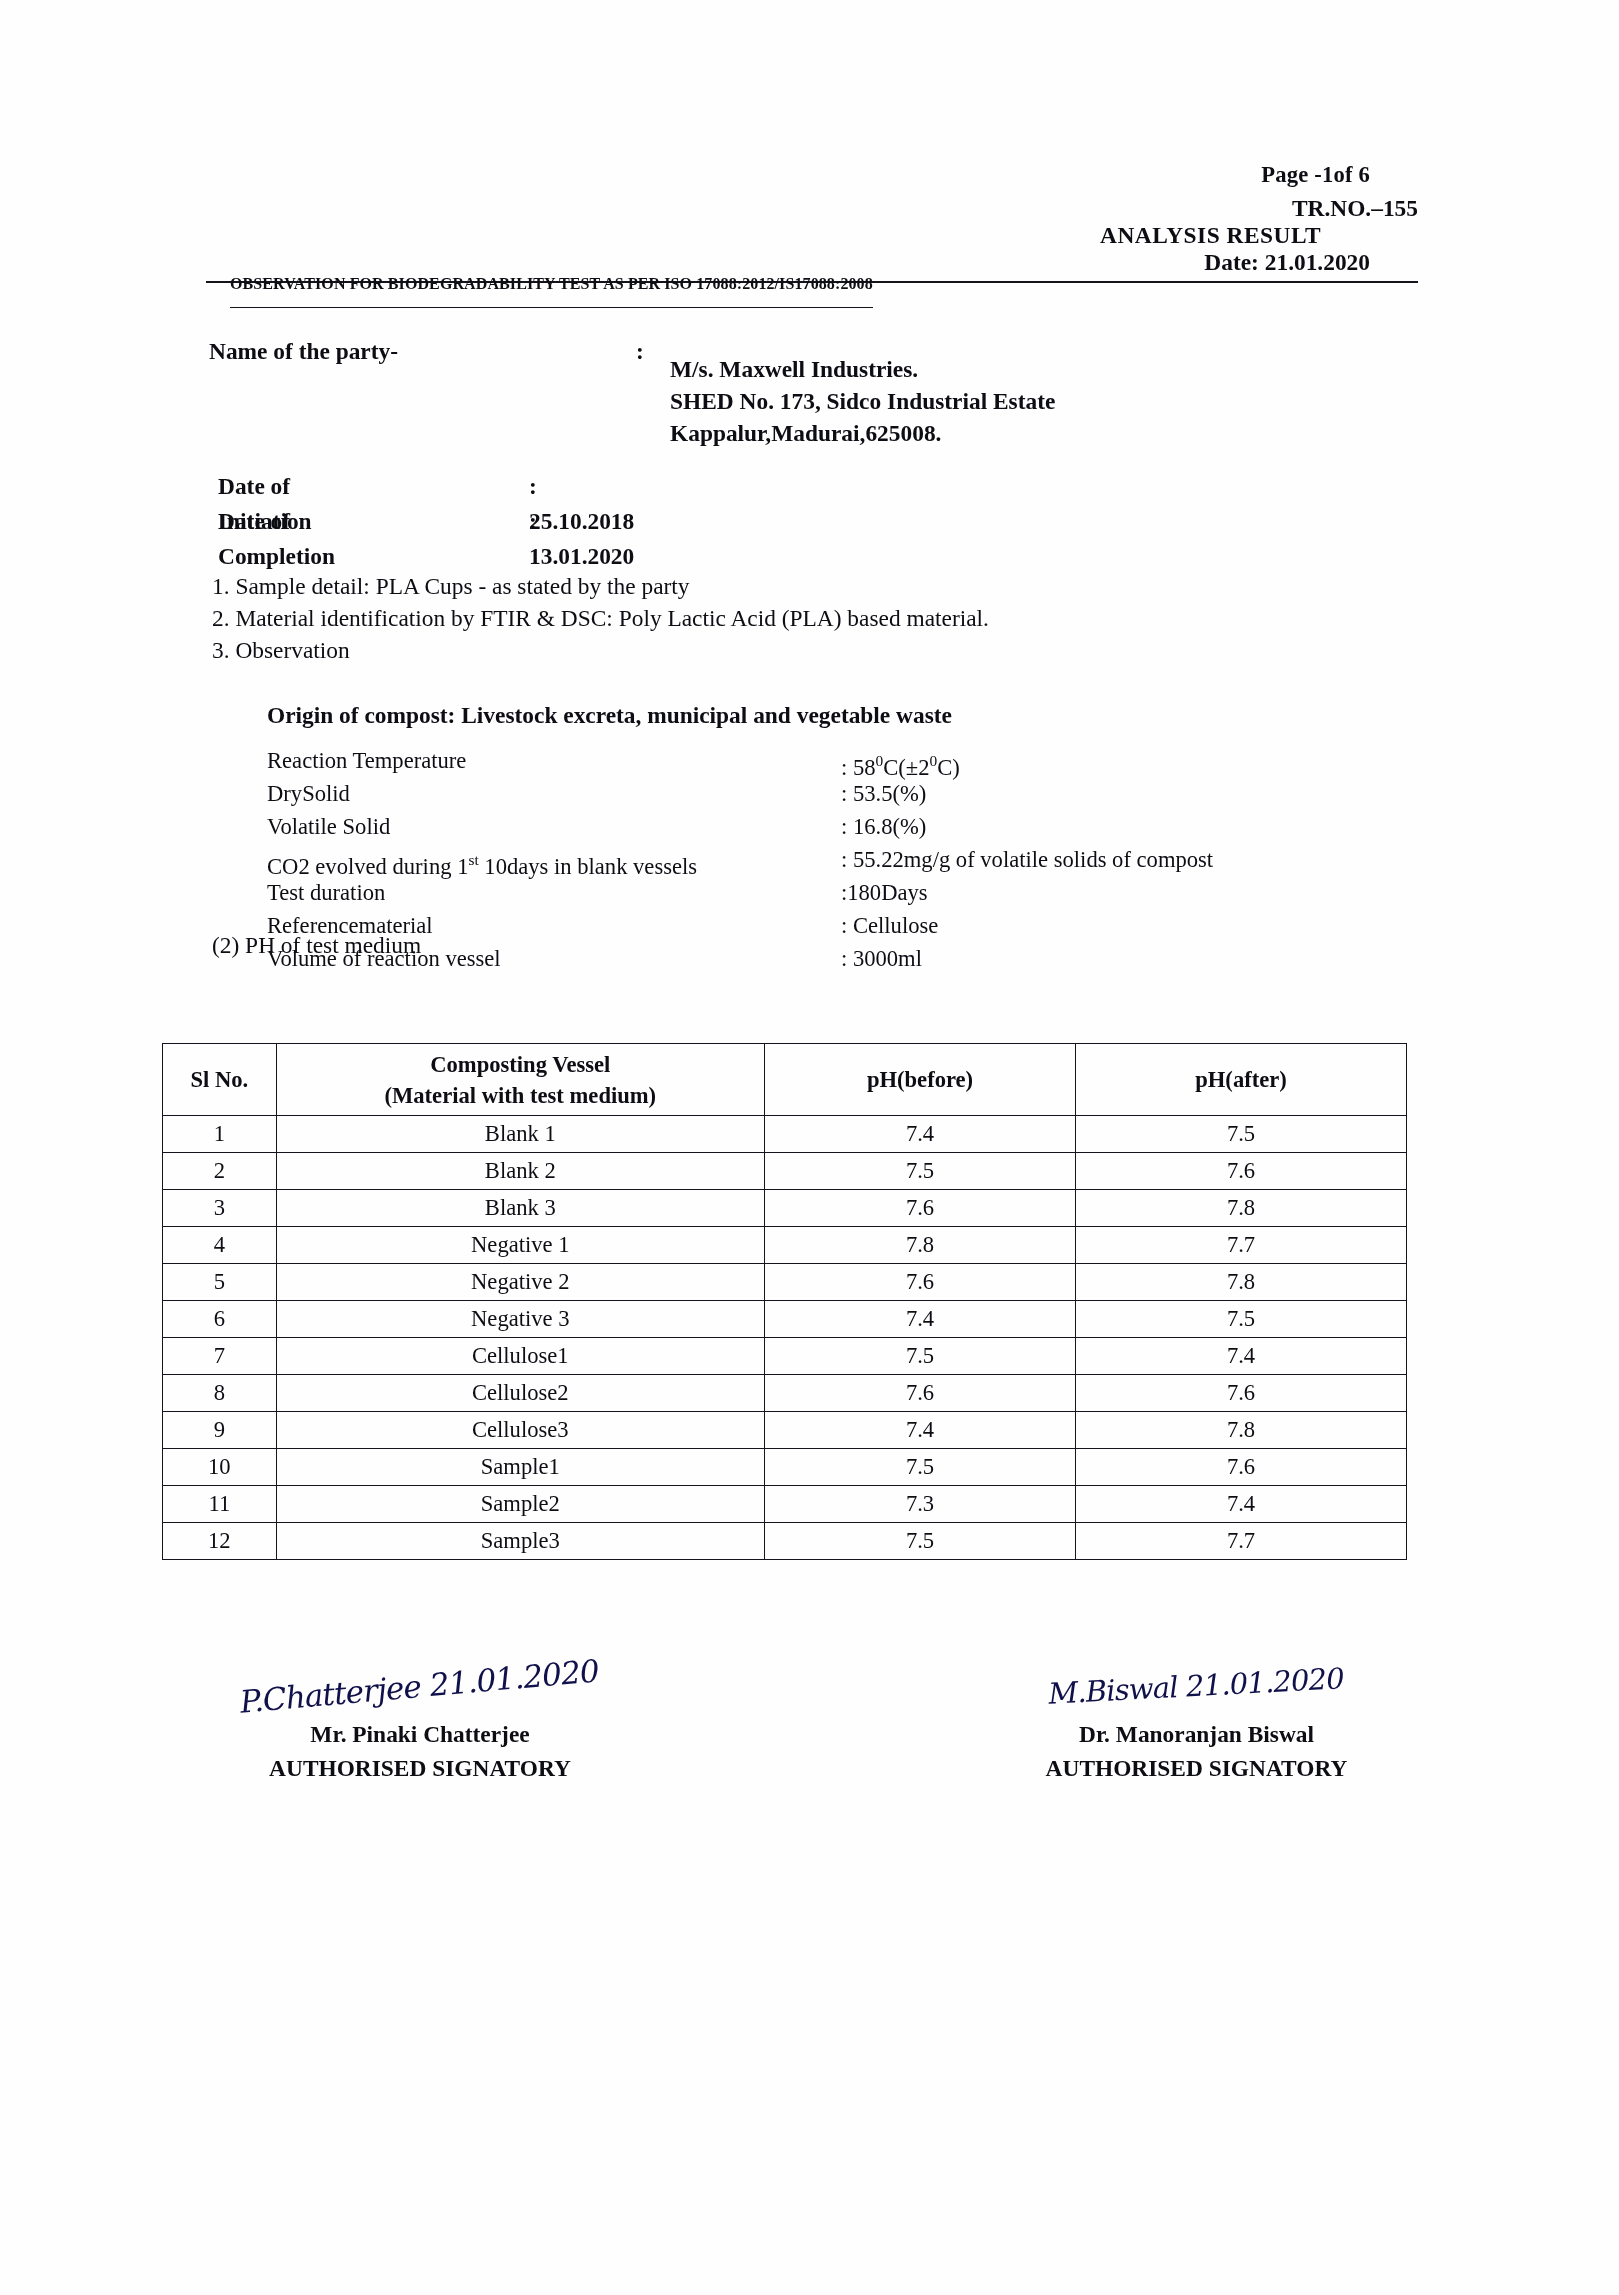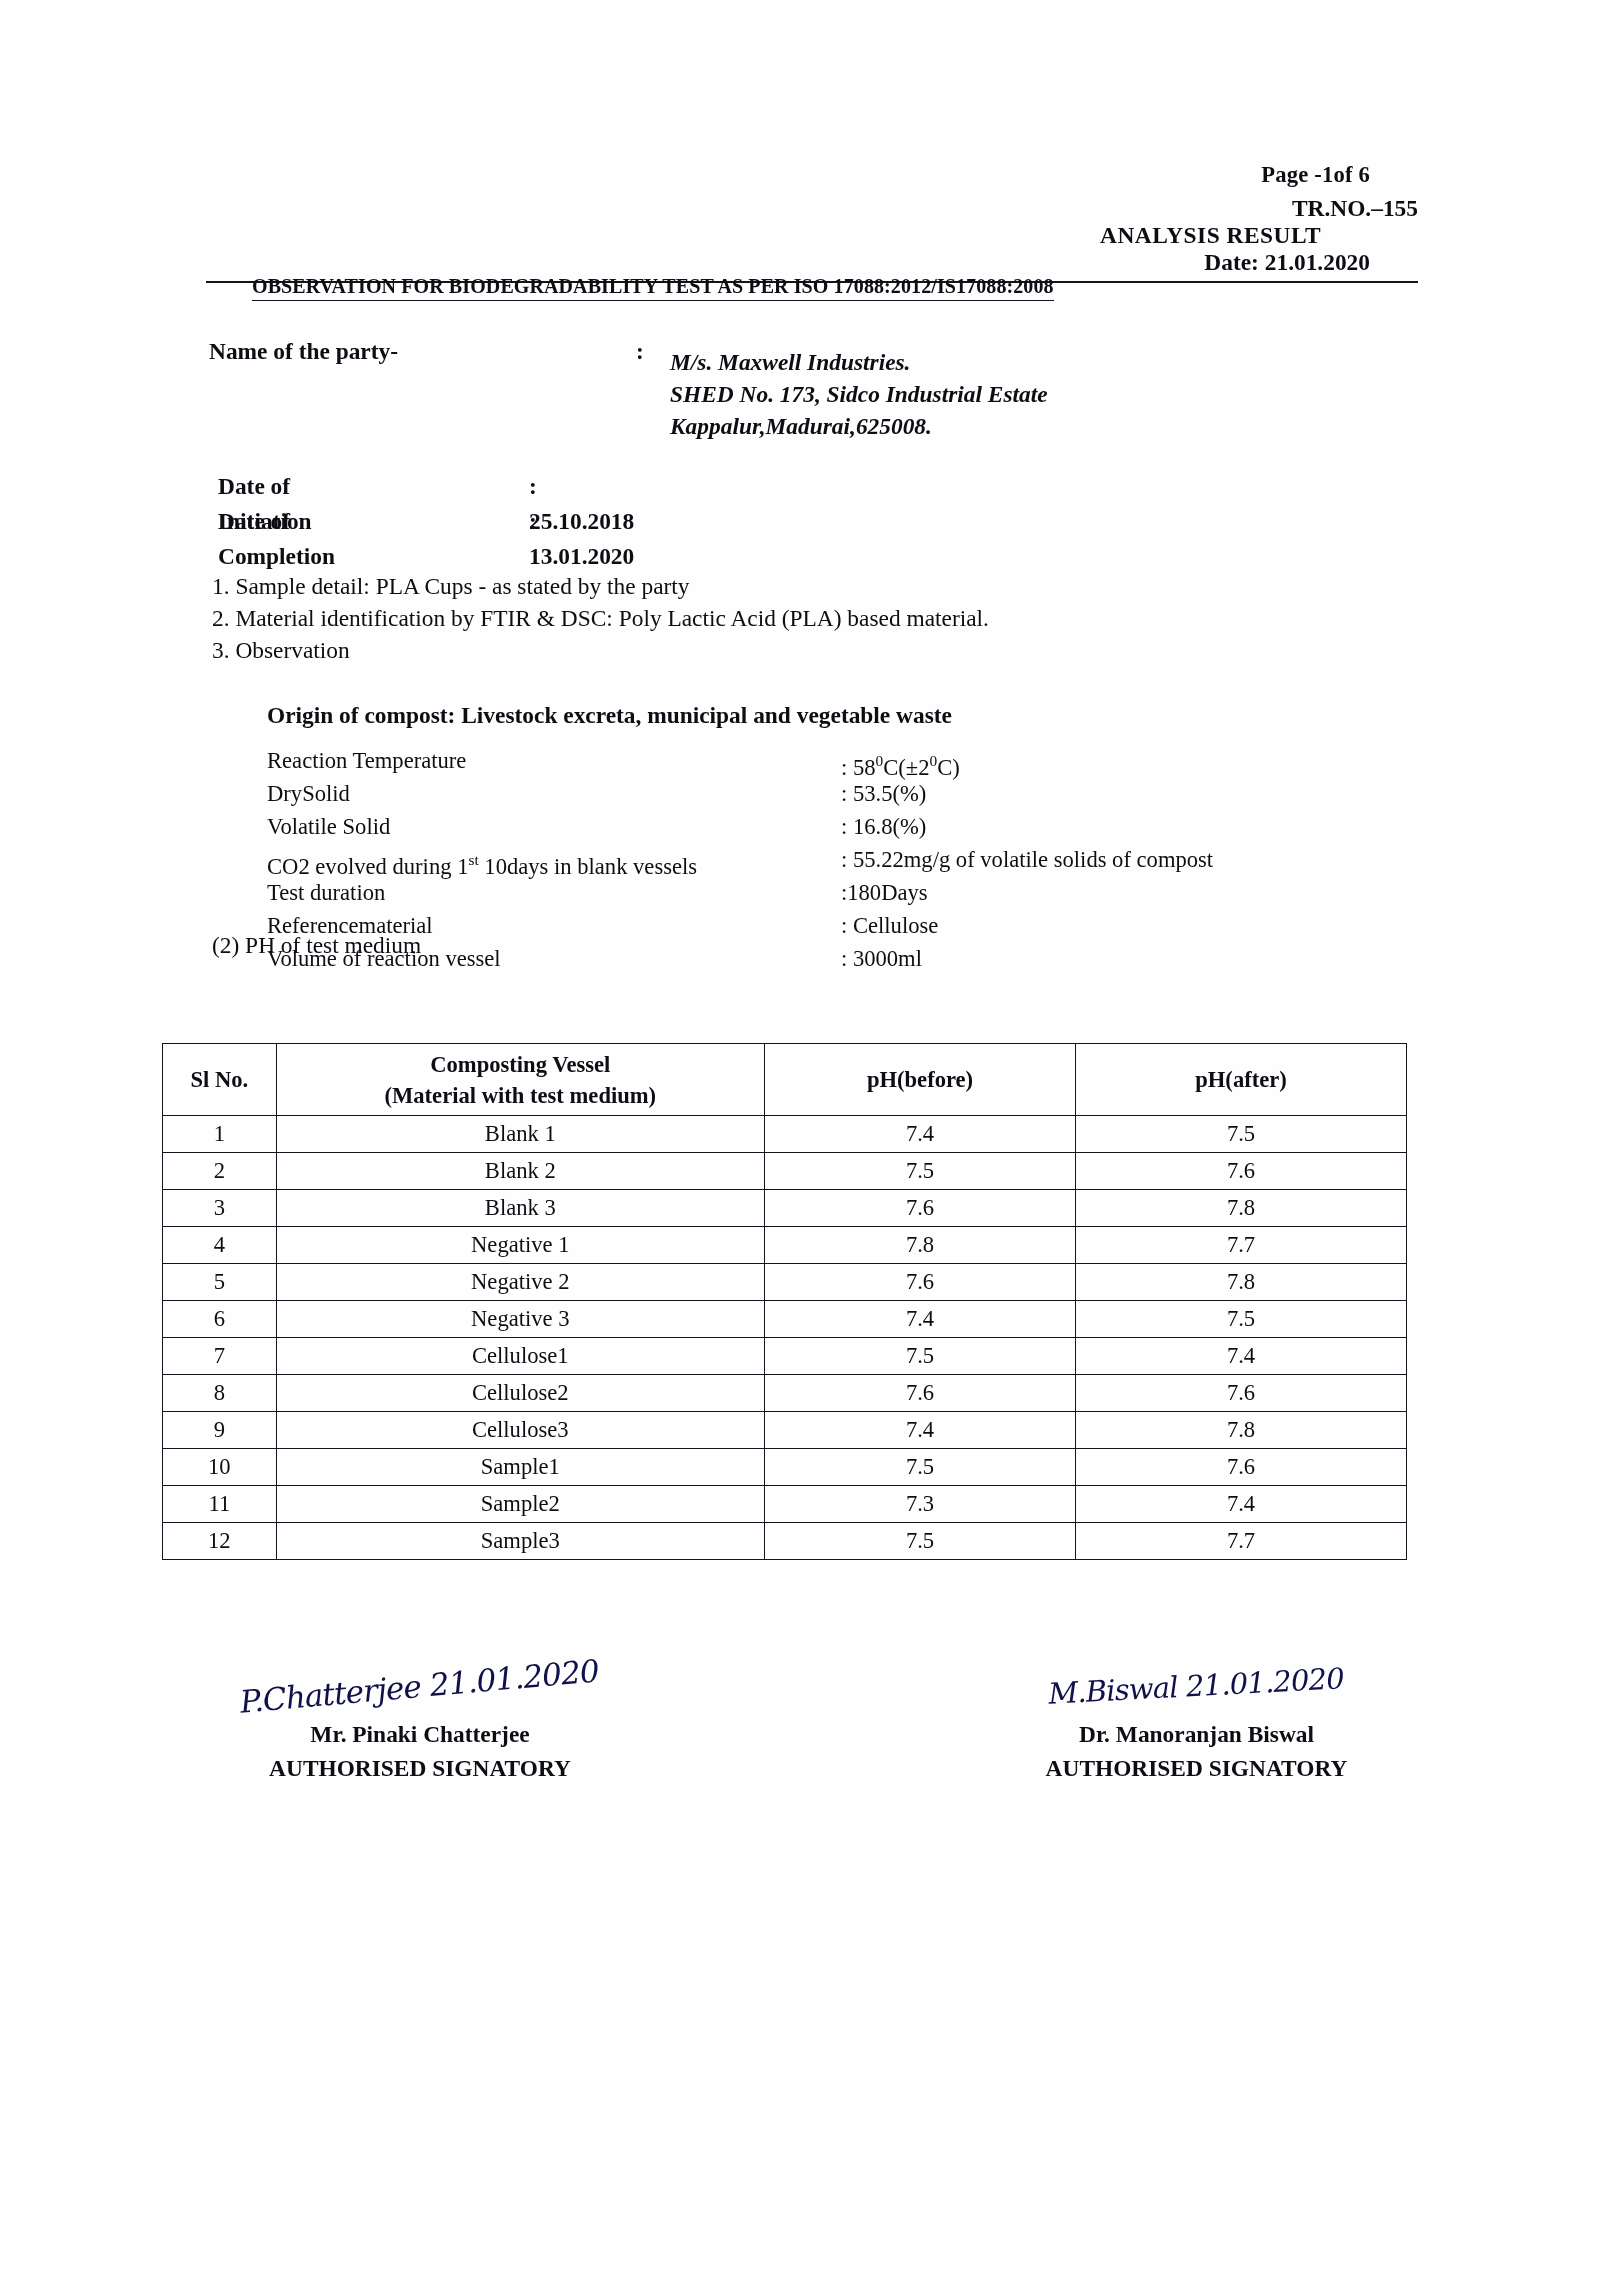--- a/index.html
+++ b/index.html
@@ -46,41 +46,41 @@
     border-bottom: 2.4px solid #14141c;
     padding-bottom: 5.7px;
     flex-direction: column;
   }
   .hdr-left  { flex: 0 0 auto; }
   .hdr-mid   { flex: 1 1 auto; text-align: center; letter-spacing: 0.5px; padding-right: 97px;}
   .hdr-right { flex: 0 0 auto; padding-right: 48px; margin-left: 20px;}
 
   .title-underline {
     position: absolute;
-    left: 252px;
+    left: 230px;
     top: 275px;
     font-weight: bold;
-    font-size: 20px;
+    font-size: 16px;
     letter-spacing: 0.1px;
     border-bottom: 1.6px solid #14141c;
-    padding-bottom: 2px;
+    padding-bottom: 14px;
     display: inline-block;
   }
 
   
   .party {
     position: absolute;
     left: 209px;
     top: 338px;
     font-size: 23.4px;
     font-weight: bold;
   }
   .party-label { position: absolute; left: 0; top: 0; white-space: nowrap;}
   .party-colon { position: absolute; left: 427px; top: 0; }
-  .party-lines { position: absolute; left: 461px; top: 8px; line-height: 32px; font-style: italic;}
+  .party-lines { position: absolute; left: 461px; top: 15px; line-height: 32px;}
   .party-lines div { white-space: nowrap; }
 
   
   .dates {
     position: absolute;
     left: 218px;
     top: 469px;
     font-size: 23.4px;
     font-weight: bold;
     line-height: 35px;

